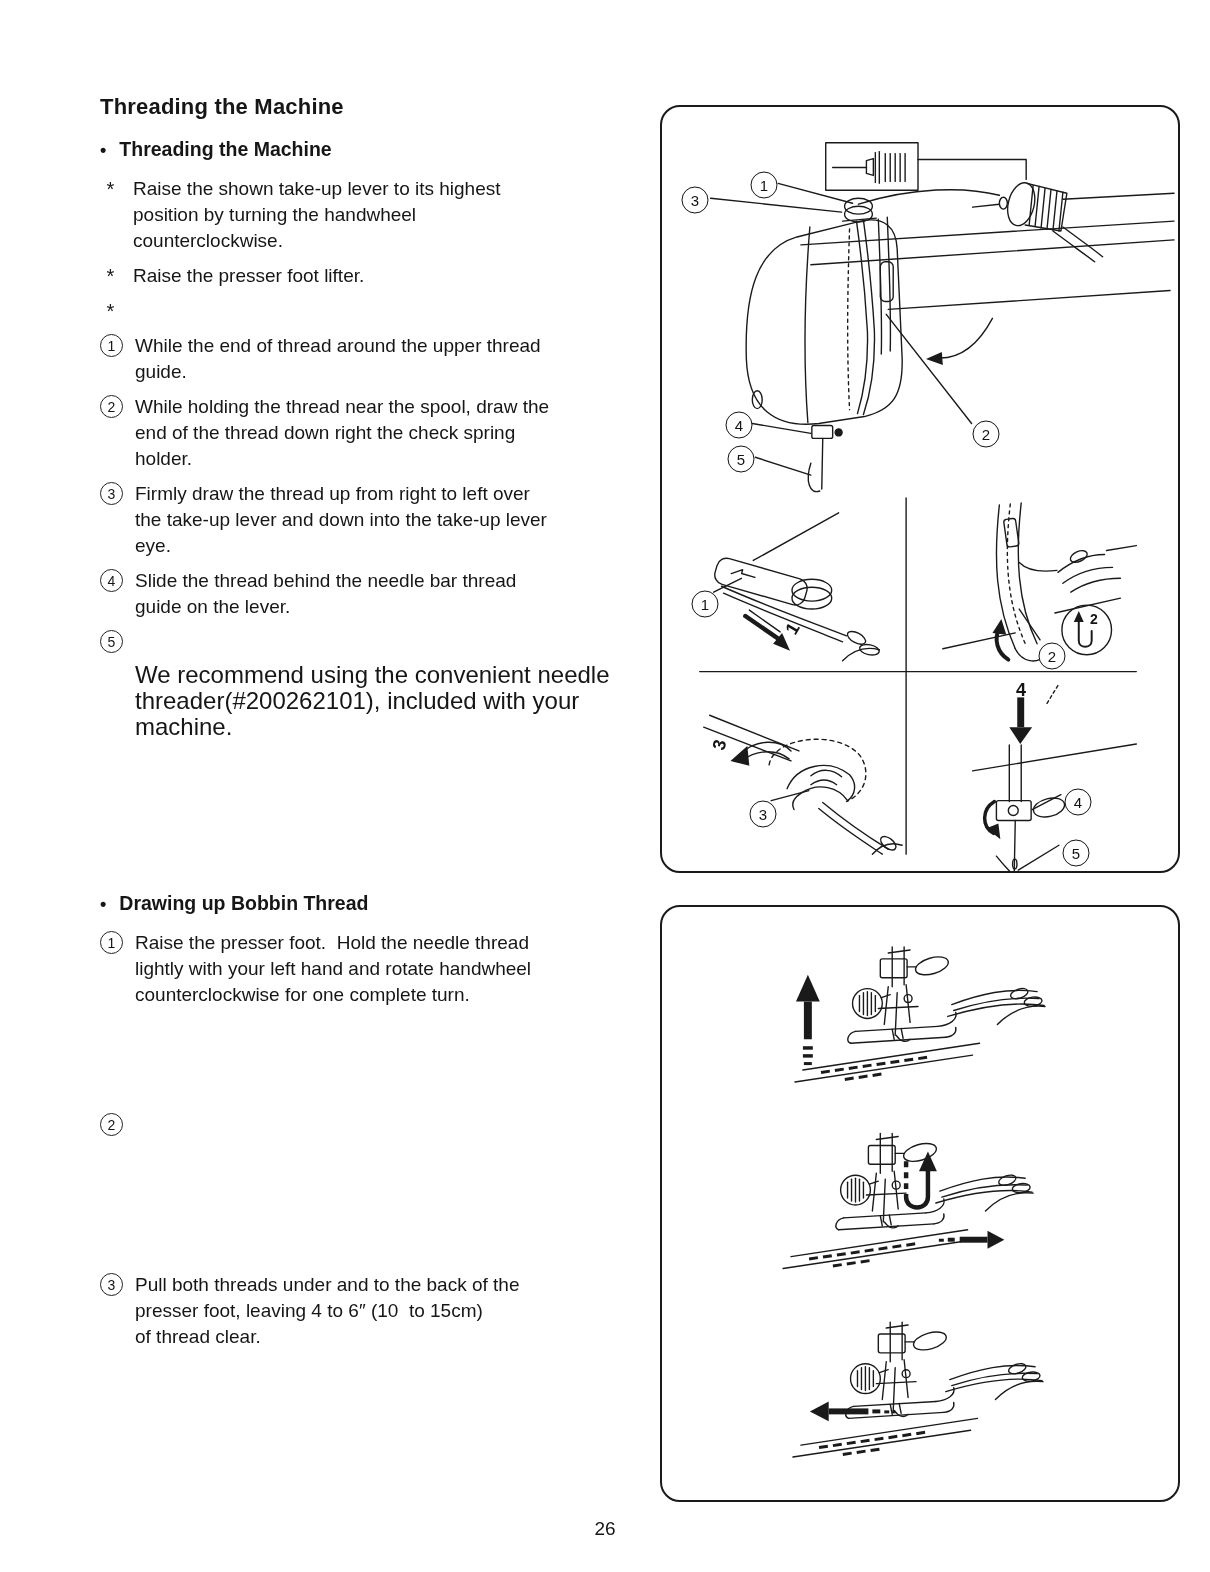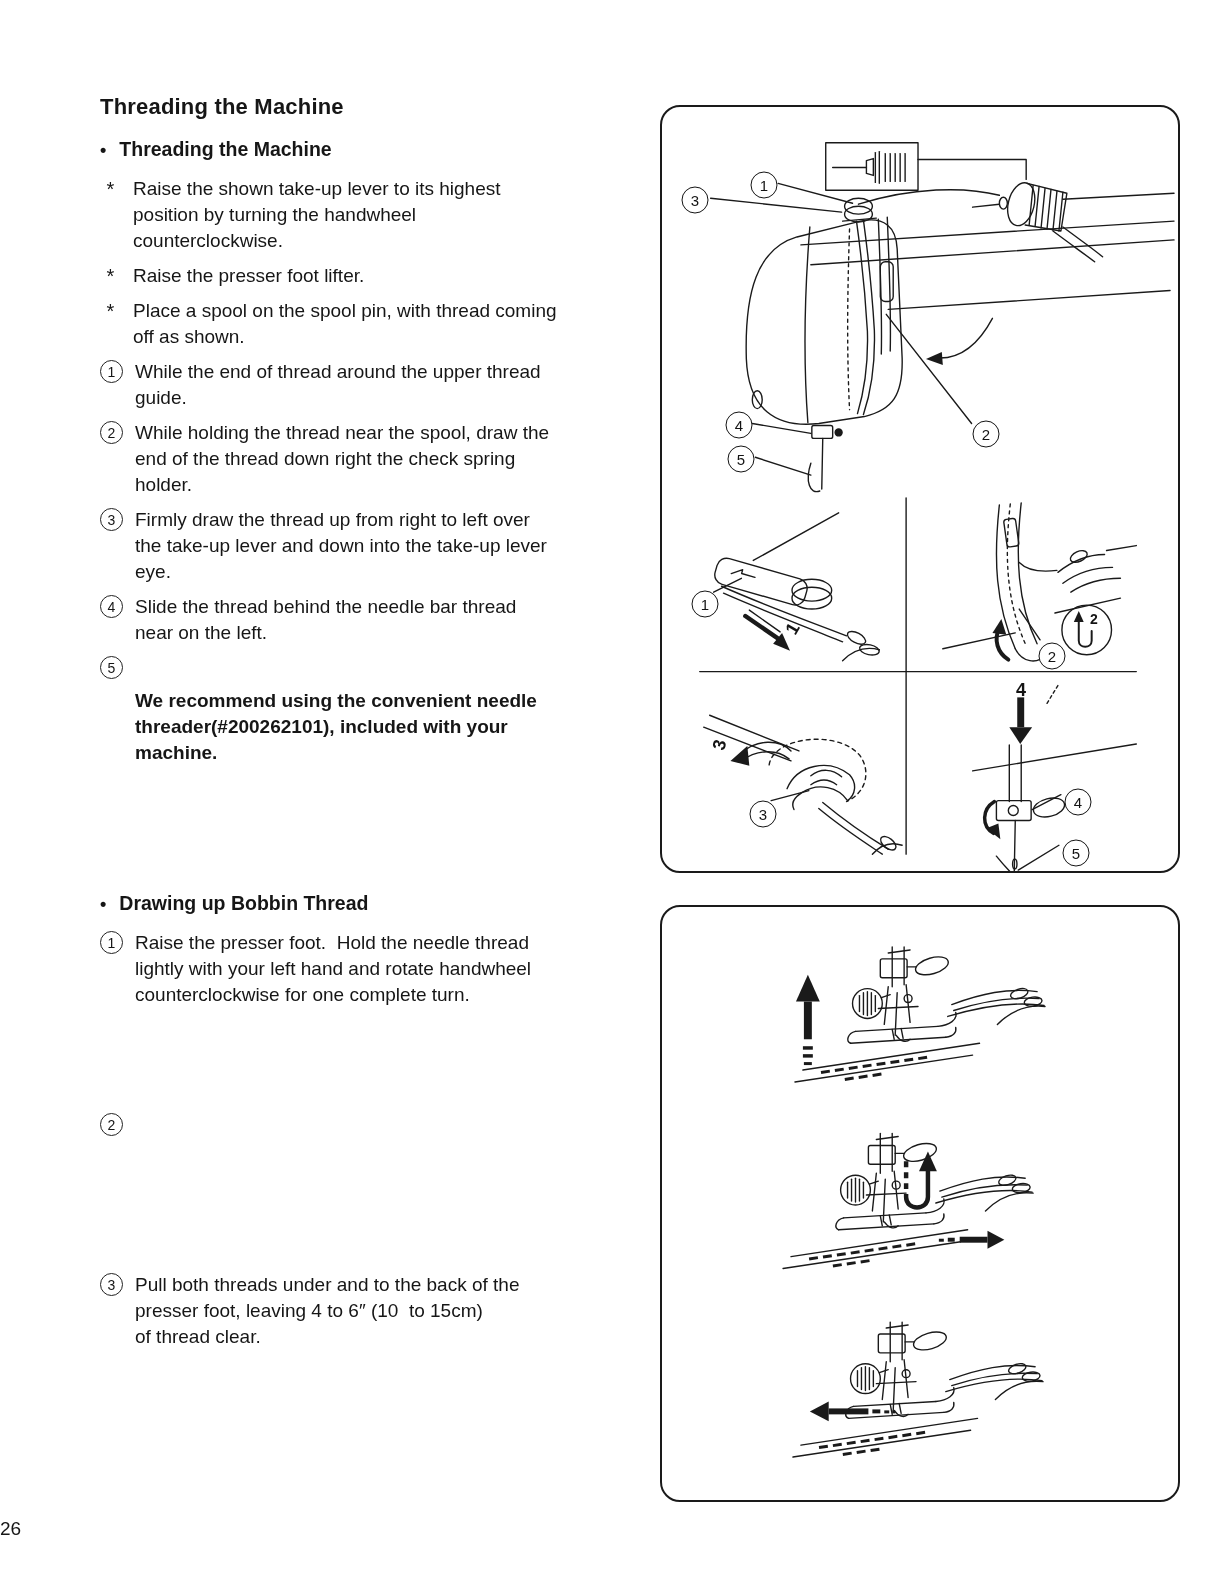--- a/index.html
+++ b/index.html
@@ -19,41 +19,41 @@
   .sec-head .dot{font-size:18px;}
   .item{display:flex;margin-bottom:9px;font-size:19px;line-height:26px;}
   .item .mark{flex:0 0 21px;margin-right:12px;text-align:center;font-size:20px;}
   .item .num{
     flex:0 0 23px;height:23px;margin-right:12px;margin-top:1px;
     border:1.6px solid #222;border-radius:50%;
     display:flex;align-items:center;justify-content:center;
     font-size:14px;box-sizing:border-box;
   }
   .item .txt{white-space:pre-wrap;}
-  .note{margin-left:35px;margin-top:2px;font-size:19px;line-height:26px;white-space:pre-wrap;font-weight:bold;}
+  .note{margin-left:35px;margin-top:2px;font-size:24px;line-height:26px;white-space:pre-wrap;}
   #b-step1{margin-bottom:104px;}
   #b-step2{margin-bottom:136px;}
   .figbox{
     position:absolute;left:660px;width:520px;box-sizing:border-box;
     border:2px solid #1a1a1a;border-radius:20px;background:#fff;
   }
   #fig-threading{top:105px;height:768px;}
   #fig-bobbin{top:905px;height:597px;}
   .figbox svg{position:absolute;left:0;top:0;width:100%;height:100%;}
   .co{position:absolute;transform:translate(-50%,-50%);color:#141414;z-index:3;}
   .co.circle{
     width:27px;height:27px;border:1.7px solid #141414;border-radius:50%;
     display:flex;align-items:center;justify-content:center;
     font-size:15px;background:#fff;box-sizing:border-box;
   }
   .co.plain{font-size:18px;font-weight:bold;}
   .co.plain-small{font-size:14px;font-weight:bold;}
   .page-num{
     position:absolute;top:1518px;left:0;width:100%;
-    font-size:19px;
+    text-align:center;font-size:19px;
   }
 </style>
 </head>
 <body>
 
 <div class="page-title">Threading the Machine</div>
 
 <div class="col" id="threading-col">
   <div class="sec-head">
     <span class="dot">•</span>
@@ -65,22 +65,20 @@
     <span class="txt">Raise the shown take-up lever to its highest
 position by turning the handwheel
 counterclockwise.</span>
   </div>
   <div class="item">
     <span class="mark">*</span>
     <span class="txt">Raise the presser foot lifter.</span>
   </div>
   <div class="item">
     <span class="mark">*</span>
-    <span class="txt">Place a spool on the spool pin, with thread coming
-off as shown.</span>
   </div>
 
   <div class="item">
     <span class="num">1</span>
     <span class="txt">While the end of thread around the upper thread
 guide.</span>
   </div>
   <div class="item">
     <span class="num">2</span>
     <span class="txt">While holding the thread near the spool, draw the
@@ -89,21 +87,21 @@
   </div>
   <div class="item">
     <span class="num">3</span>
     <span class="txt">Firmly draw the thread up from right to left over
 the take-up lever and down into the take-up lever
 eye.</span>
   </div>
   <div class="item">
     <span class="num">4</span>
     <span class="txt">Slide the thread behind the needle bar thread
-near on the left.</span>
+guide on the lever.</span>
   </div>
   <div class="item">
     <span class="num">5</span>
   </div>
 
   <div class="note">We recommend using the convenient needle
 threader(#200262101), included with your
 machine.</div>
 </div>
 

